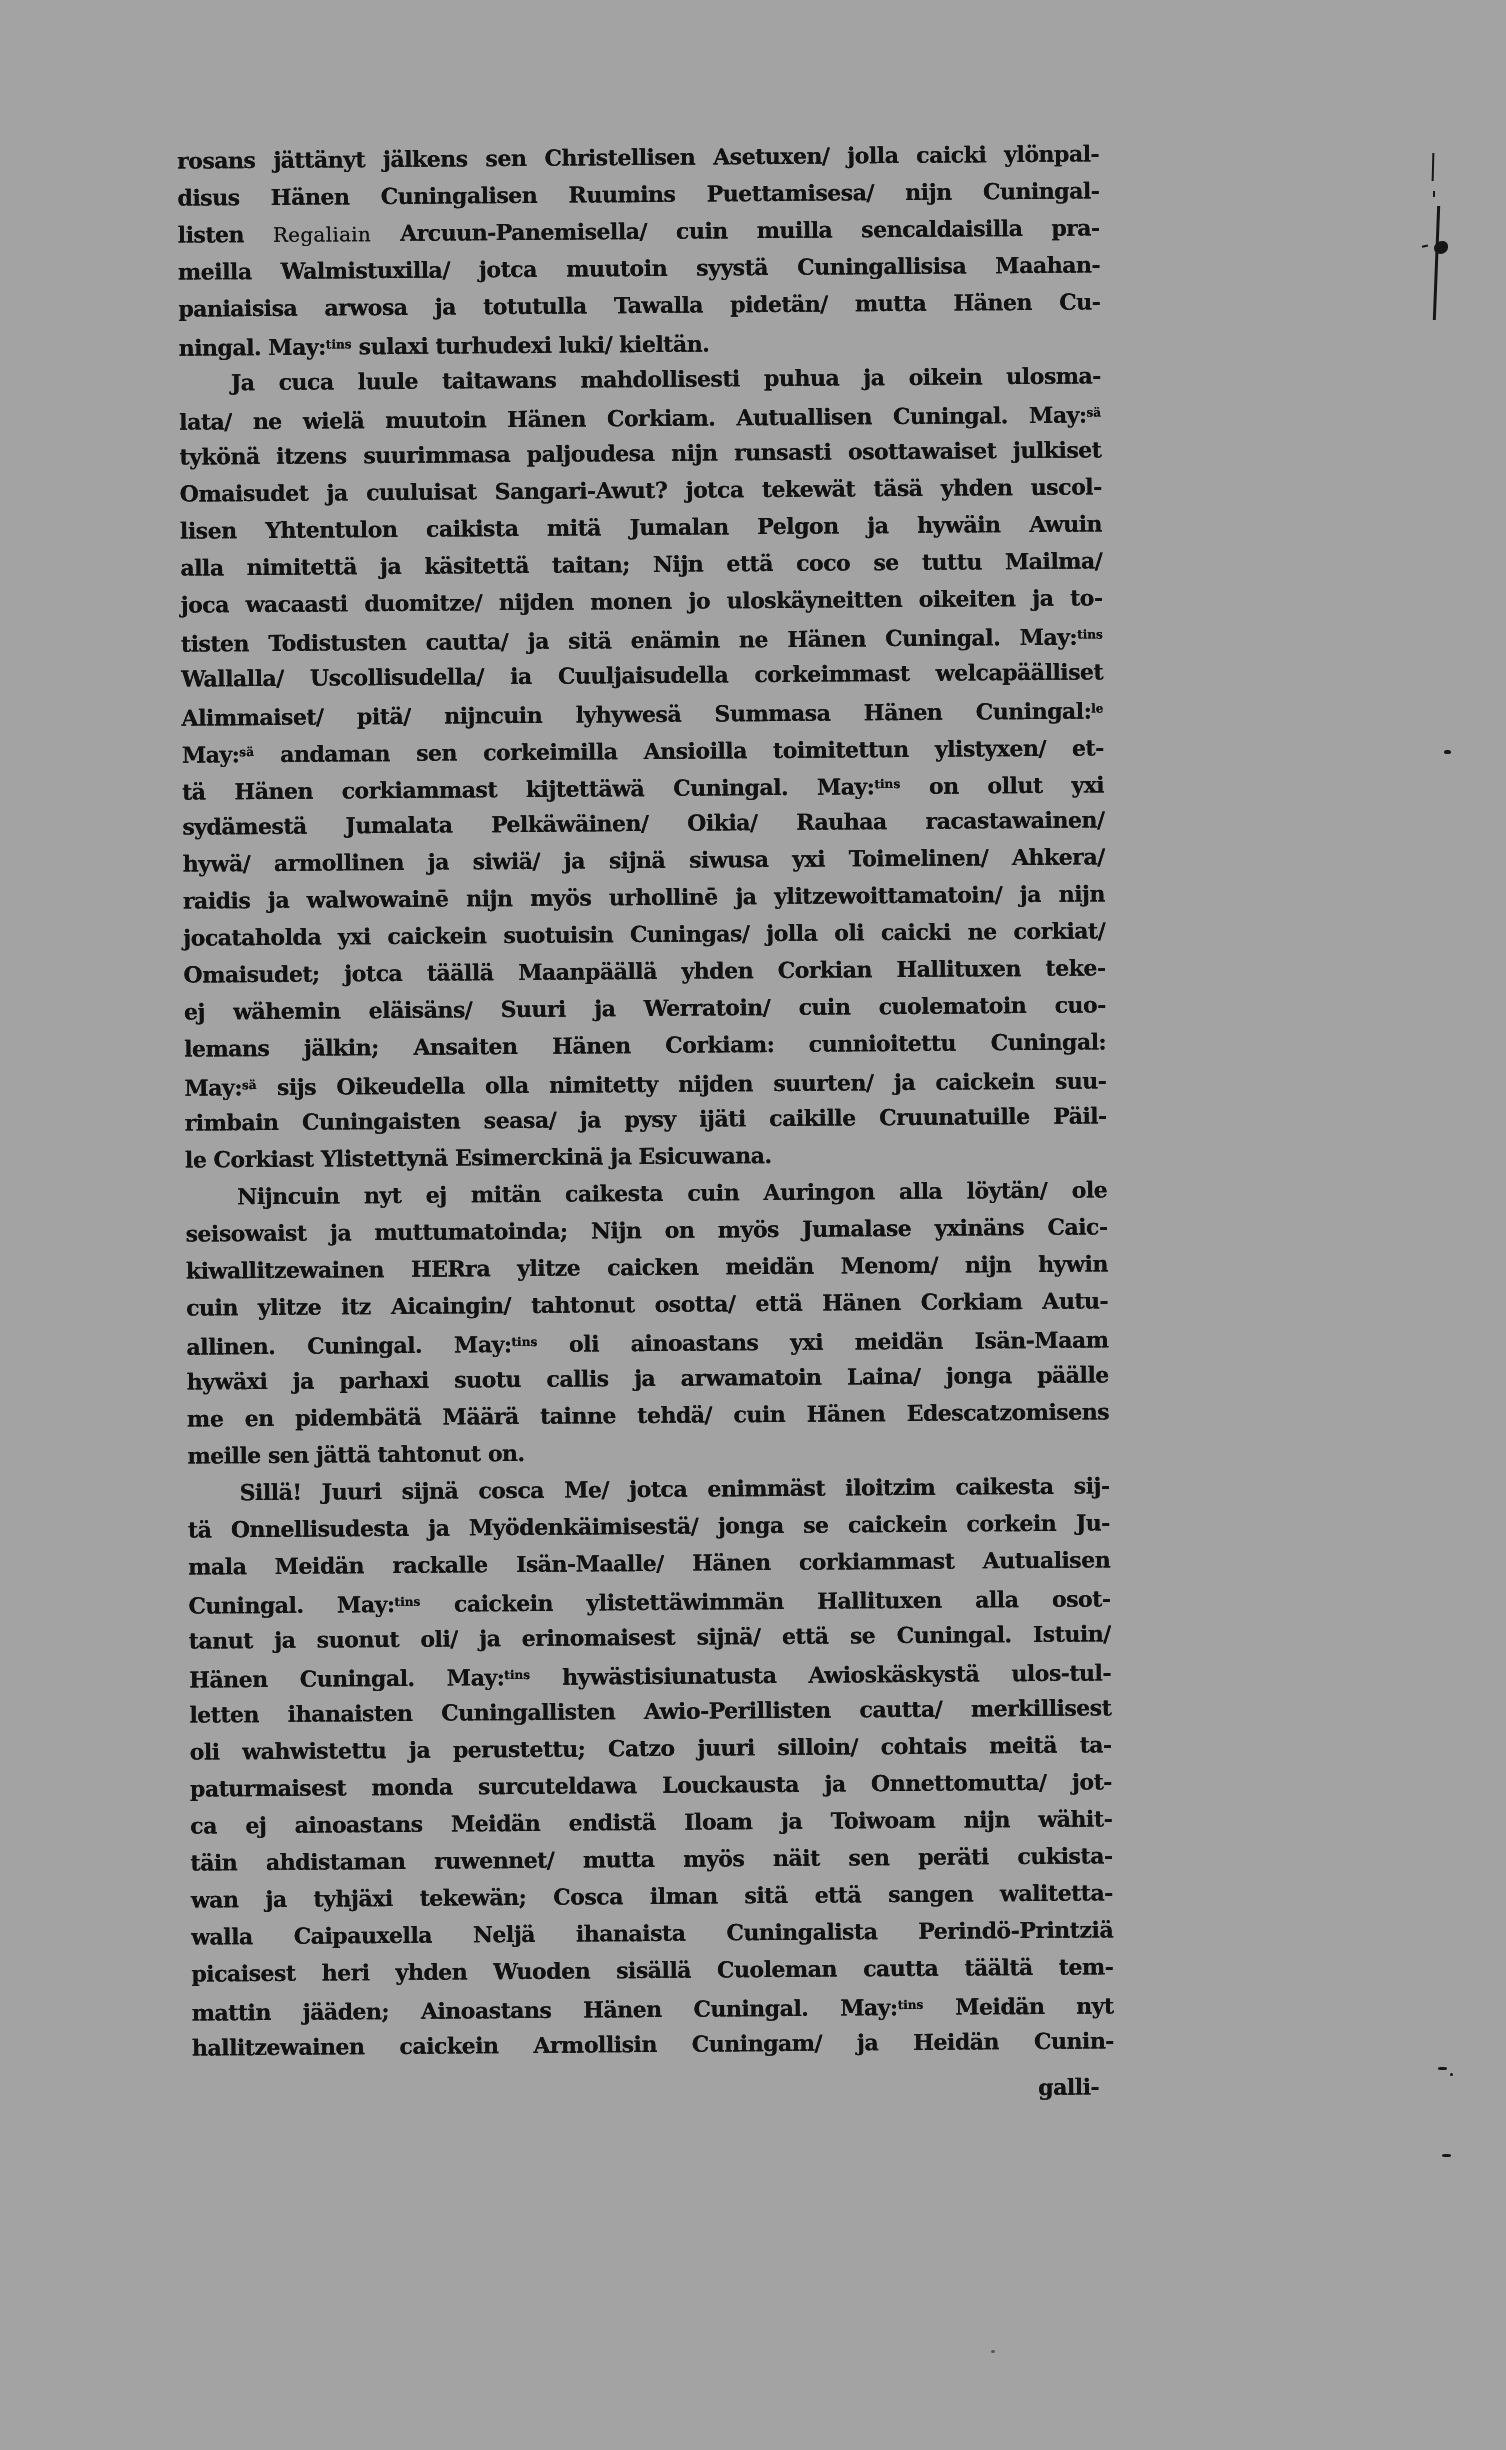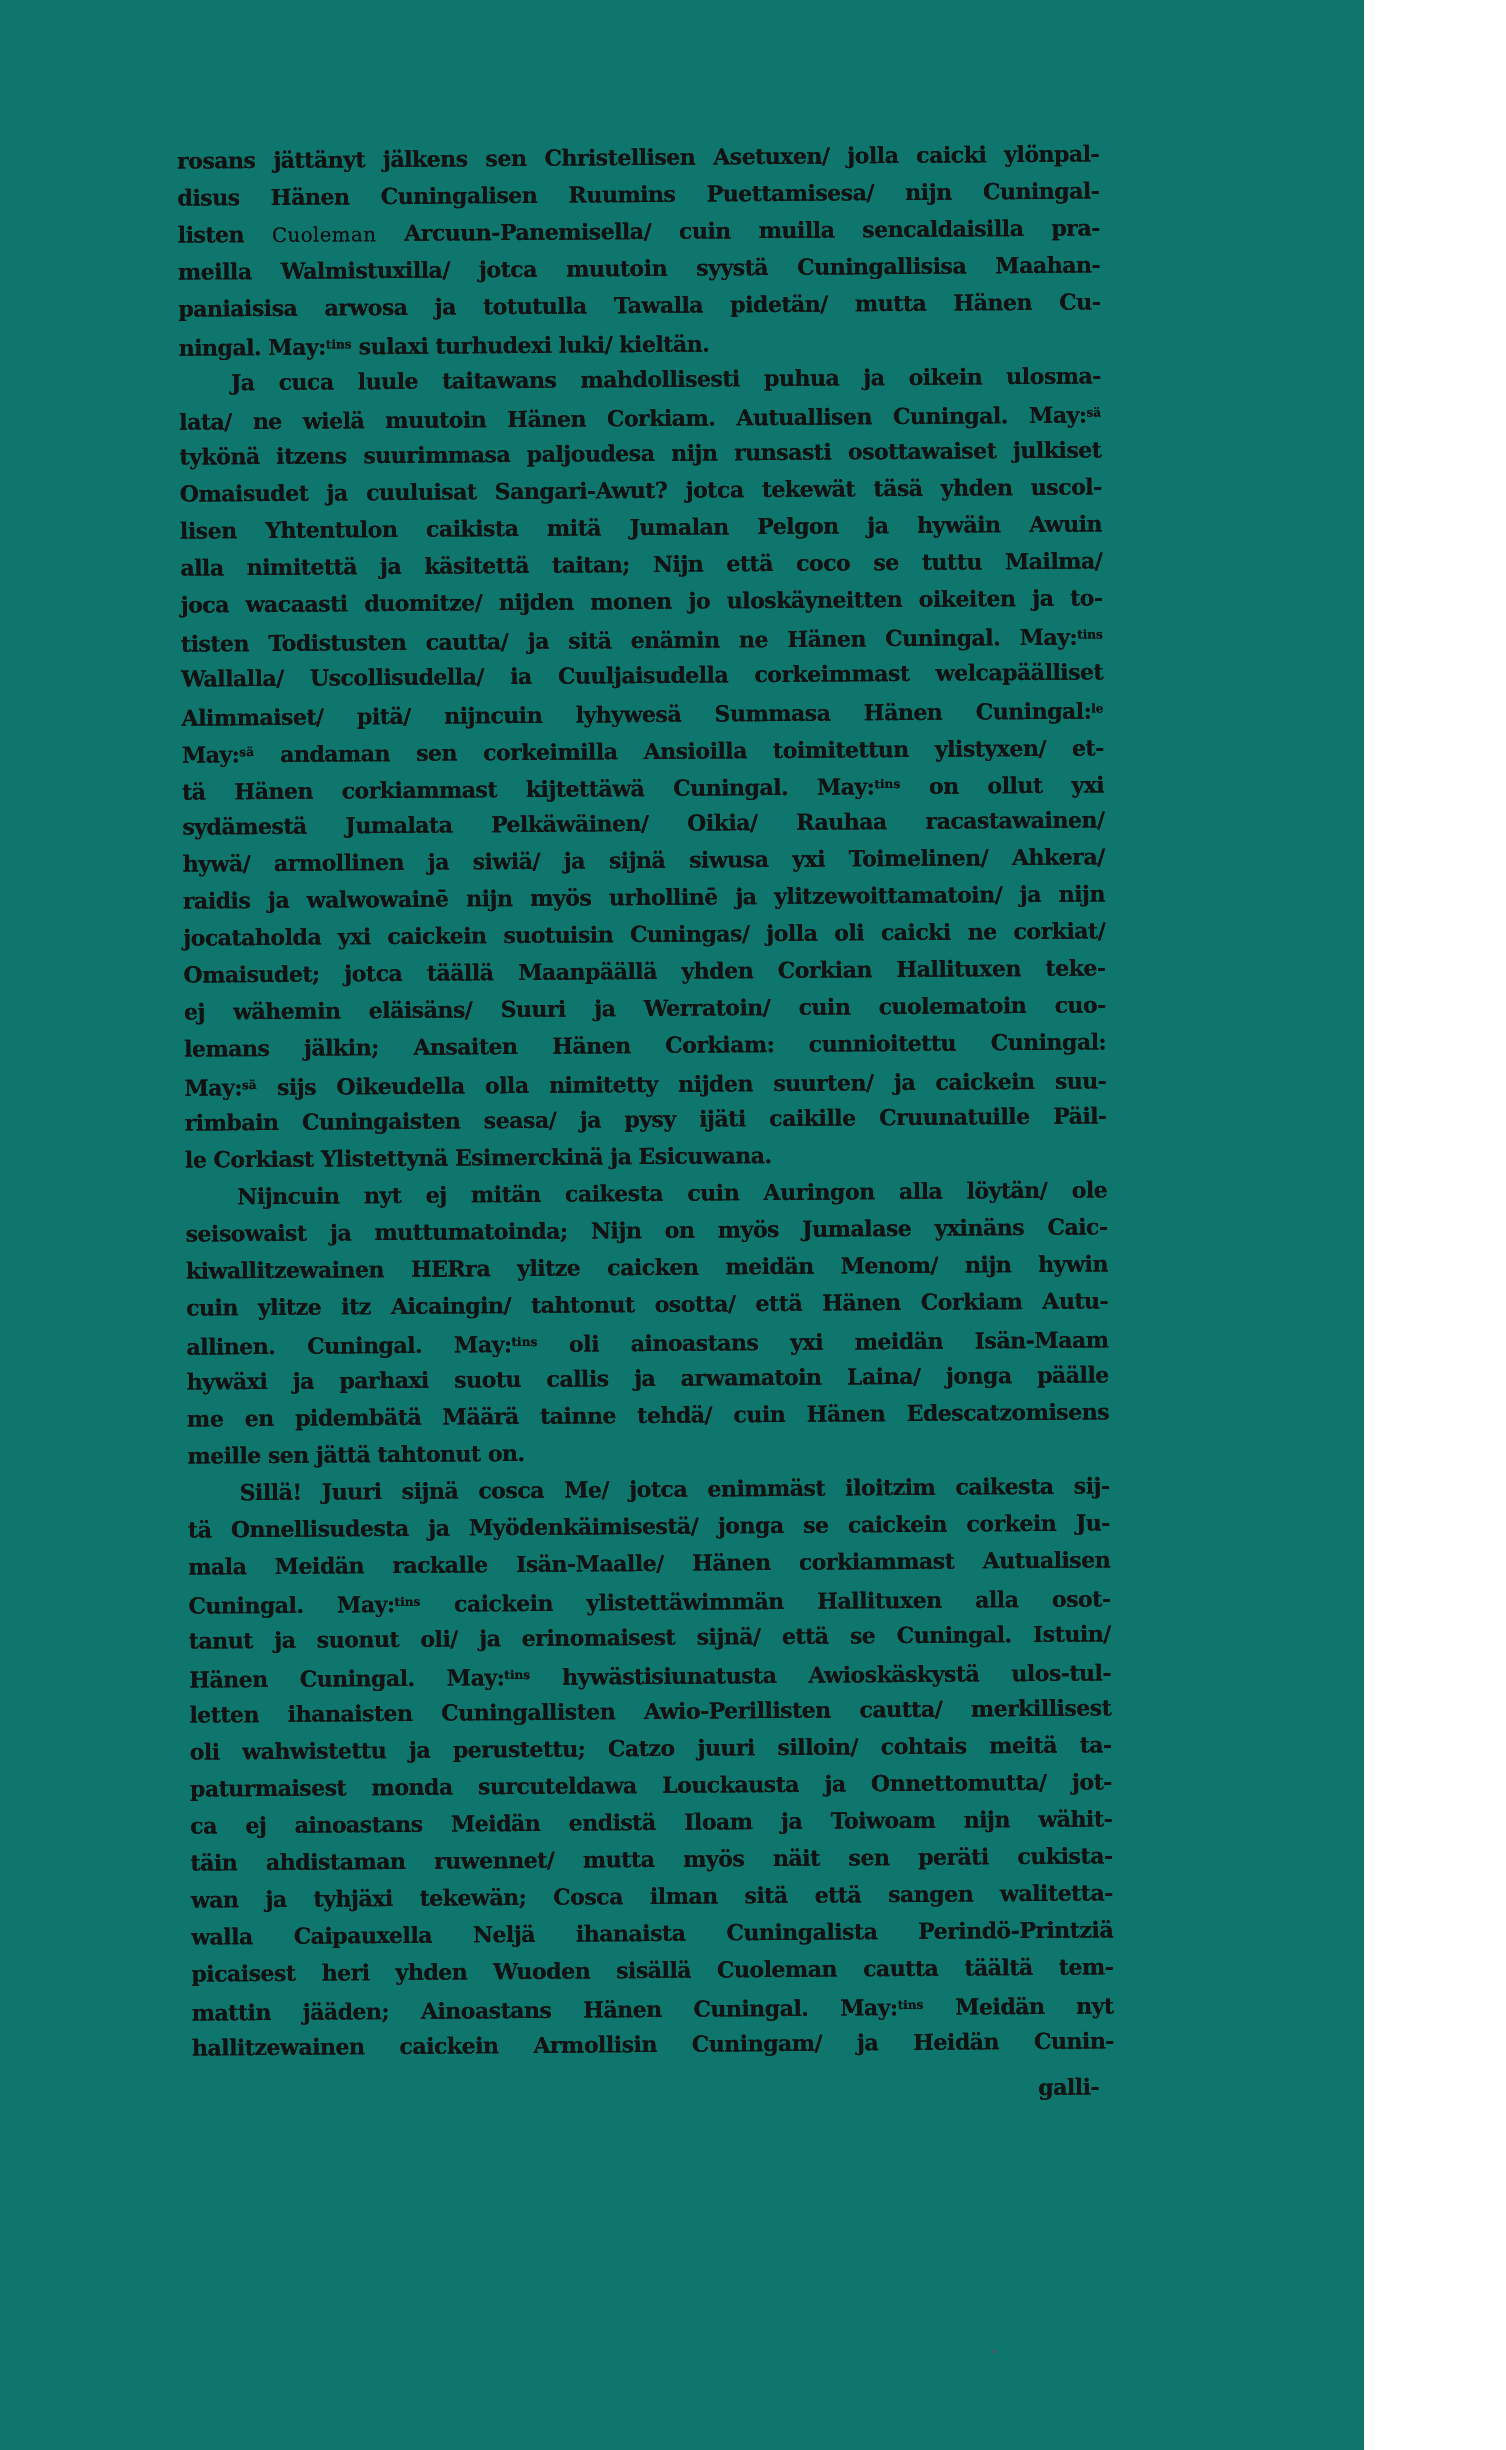--- a/index.html
+++ b/index.html
@@ -1,20 +1,20 @@
 <!DOCTYPE html>
 <html style="font-size:12.5px"><head>
 <meta charset="utf-8">
 <style>
   html, body { margin:0; padding:0; background:#ffffff; }
   .page {
     position: relative;
-    width: 1364px;
+    width: 1506px;
     height: 2450px;
-    background: #0f766e;
+    background: #a3a3a3;
     overflow: hidden;
   }
   .text-block {
     position: absolute;
     left: 177px;
     top: 139px;
     width: 922px;
     transform: rotate(-0.45deg);
     transform-origin: 50% 0;
     color: #121212;
@@ -58,21 +58,21 @@
 </style>
 </head>
 <body>
 
 <div class="page">
 
   <div class="text-block">
 
   <div class="line">rosans jättänyt jälkens sen Christellisen Asetuxen/ jolla caicki ylönpal-</div>
       <div class="line">disus Hänen Cuningalisen Ruumins Puettamisesa/ nijn Cuningal-</div>
-      <div class="line">listen <span class="antiqua">Cuoleman</span> Arcuun-Panemisella/ cuin muilla sencaldaisilla pra-</div>
+      <div class="line">listen <span class="antiqua">Regaliain</span> Arcuun-Panemisella/ cuin muilla sencaldaisilla pra-</div>
       <div class="line">meilla Walmistuxilla/ jotca muutoin syystä Cuningallisisa Maahan-</div>
       <div class="line">paniaisisa arwosa ja totutulla Tawalla pidetän/ mutta Hänen Cu-</div>
       <div class="line para-end">ningal. May:<span class="sup">tins</span> sulaxi turhudexi luki/ kieltän.</div>
       <div class="line indent">Ja cuca luule taitawans mahdollisesti puhua ja oikein ulosma-</div>
       <div class="line">lata/ ne wielä muutoin Hänen Corkiam. Autuallisen Cuningal. May:<span class="sup">sä</span></div>
       <div class="line">tykönä itzens suurimmasa paljoudesa nijn runsasti osottawaiset julkiset</div>
       <div class="line">Omaisudet ja cuuluisat Sangari-Awut? jotca tekewät täsä yhden uscol-</div>
       <div class="line">lisen Yhtentulon caikista mitä Jumalan Pelgon ja hywäin Awuin</div>
       <div class="line">alla nimitettä ja käsitettä taitan; Nijn että coco se tuttu Mailma/</div>
       <div class="line">joca wacaasti duomitze/ nijden monen jo uloskäyneitten oikeiten ja to-</div>

